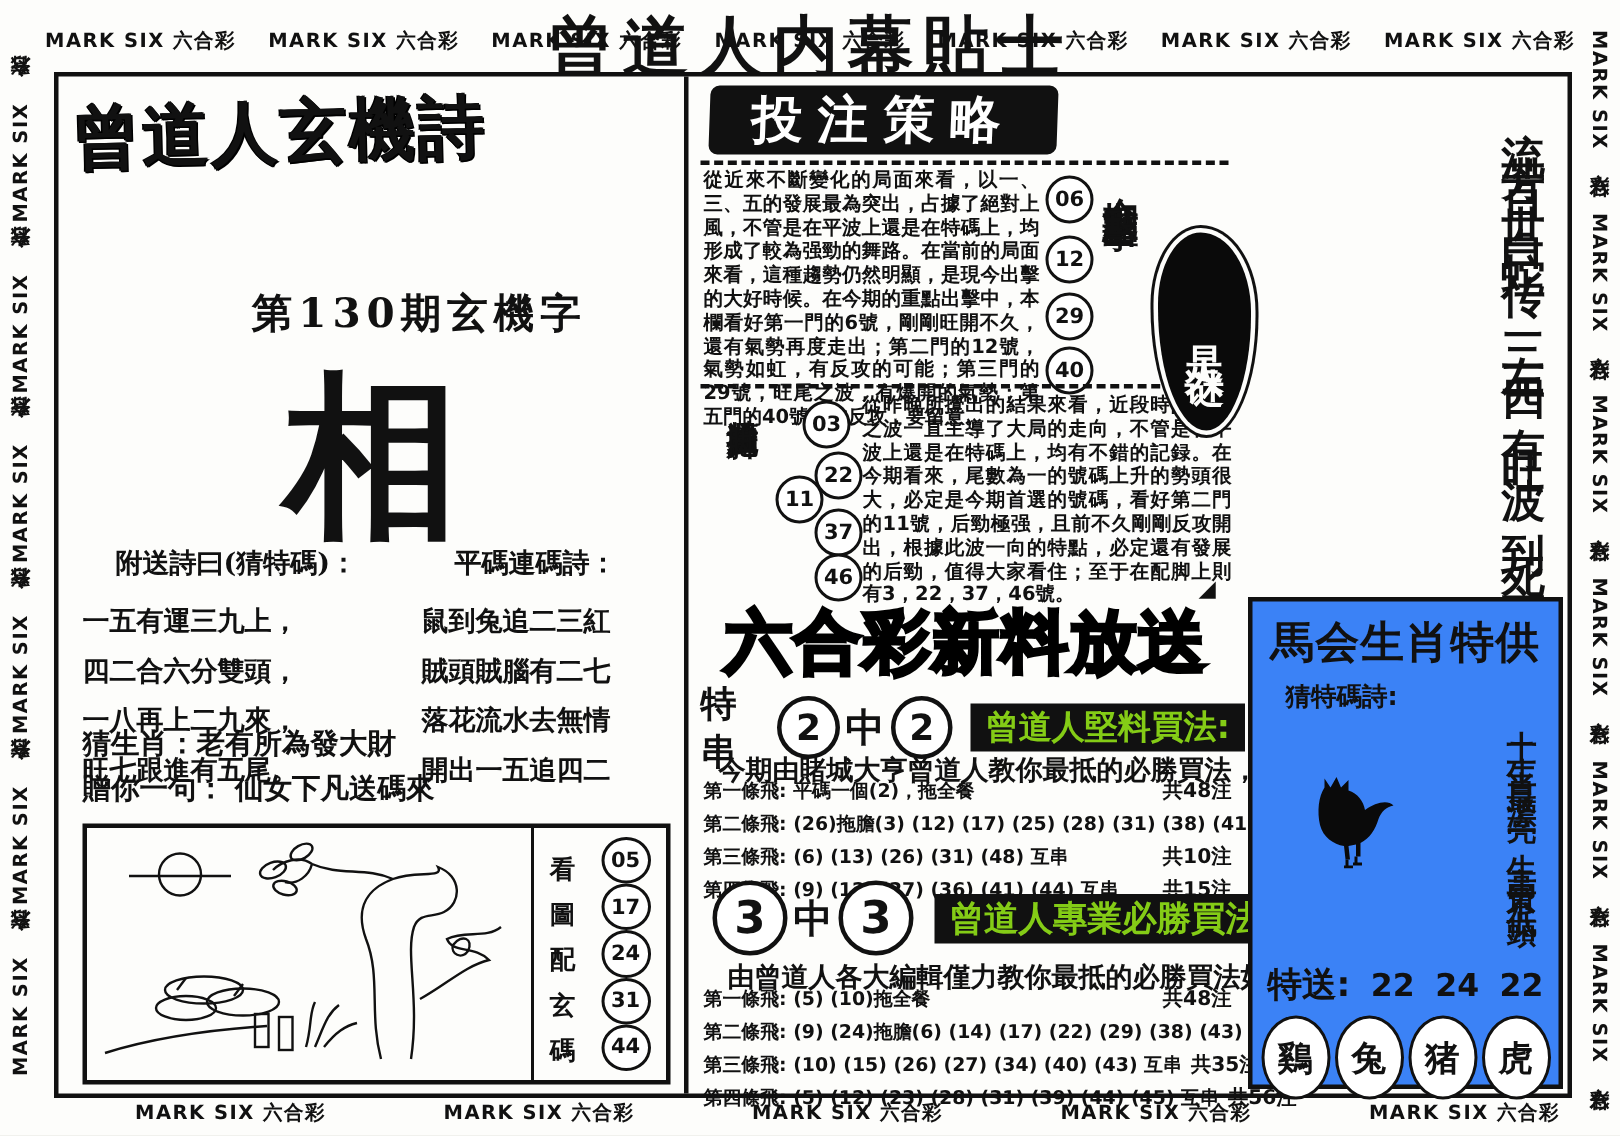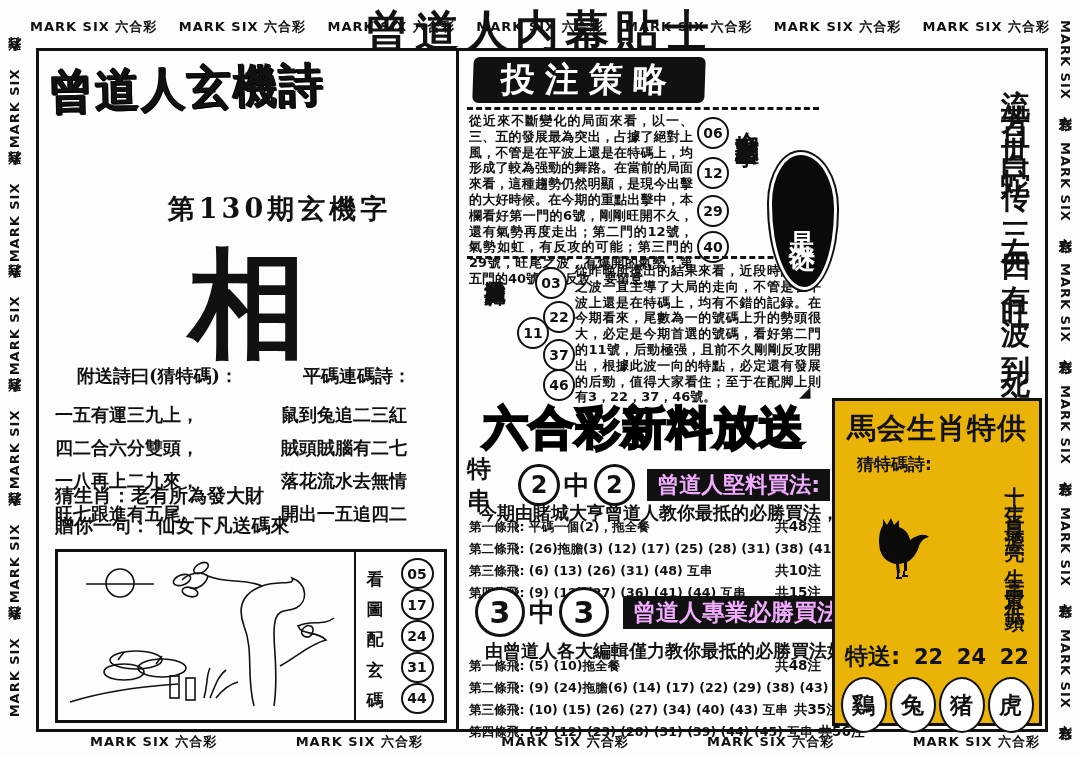--- a/index.html
+++ b/index.html
@@ -73,21 +73,21 @@
           color:#fff;-webkit-text-stroke:2.6px #000;}
   .combo-row{position:absolute;display:flex;align-items:center;gap:4px;}
   .combo1{left:8px;top:402px;}
   .combo2{left:16px;top:536px;}
   .combo-prefix{font-size:24px;font-weight:900;}
   .circle-digit{display:flex;align-items:center;justify-content:center;border:3px solid #111;
                 border-radius:50%;font-weight:900;background:#fff;}
   .cd-s{width:36px;height:36px;font-size:24px;}
   .cd-l{width:44px;height:44px;font-size:30px;}
   .combo-mid{font-size:26px;font-weight:900;}
-  .black-label{background:#111;color:#f0abfc;font-weight:900;padding:1px 10px;white-space:nowrap;}
+  .black-label{background:#111;color:#84cc16;font-weight:900;padding:1px 10px;white-space:nowrap;}
   .bl1{font-size:22px;margin-left:8px;}
   .bl2{font-size:23px;margin-left:10px;}
   .intro-line{position:absolute;font-size:18px;font-weight:700;white-space:nowrap;}
   .intro1{left:20px;top:450px;}
   .intro2{left:26px;top:588px;}
   .buylines{position:absolute;left:10px;width:352px;display:flex;flex-direction:column;gap:4px;}
   .lines1{top:467px;}
   .lines2{top:606px;}
   .buyline{display:flex;justify-content:space-between;align-items:baseline;}
   .buyline .t{font-size:12.6px;font-weight:700;white-space:nowrap;}
@@ -96,21 +96,21 @@
   .calligraphy{position:absolute;right:6px;top:14px;height:330px;writing-mode:vertical-rl;
                text-orientation:upright;display:flex;gap:22px;
                font-family:"DejaVu Serif","Liberation Serif",serif;}
   .calligraphy div{font-size:29px;font-weight:700;letter-spacing:16px;white-space:nowrap;}
   .seal{position:absolute;left:-58px;top:104px;width:62px;height:132px;background:#0a0a0a;
         border-radius:46% 54% 48% 52%/36% 40% 58% 62%;box-shadow:0 0 0 3px #fdfdfb,0 0 0 5px #111;
         display:flex;align-items:center;justify-content:center;}
   .seal span{writing-mode:vertical-rl;text-orientation:upright;color:#fdfdfb;font-size:26px;
              font-weight:900;letter-spacing:8px;}
   .special-box{position:absolute;left:2px;top:347px;width:204px;height:322px;border:3px solid #111;
-               background:#eab308;}
+               background:#3b82f6;}
   .special-header{position:absolute;left:0;top:8px;width:100%;text-align:center;
                   font-size:29px;font-weight:900;letter-spacing:1px;white-space:nowrap;}
   .special-sub{position:absolute;left:22px;top:52px;font-size:17px;font-weight:900;}
   .special-poem{position:absolute;right:10px;top:70px;height:205px;writing-mode:vertical-rl;
                 text-orientation:upright;display:flex;gap:10px;
                 font-family:"DejaVu Serif","Liberation Serif",serif;}
   .special-poem div{font-size:20px;font-weight:700;letter-spacing:9px;white-space:nowrap;}
   .rooster{position:absolute;left:34px;top:112px;}
   .special-send{position:absolute;left:10px;top:240px;width:184px;display:flex;align-items:center;
                 justify-content:space-between;font-weight:900;}

